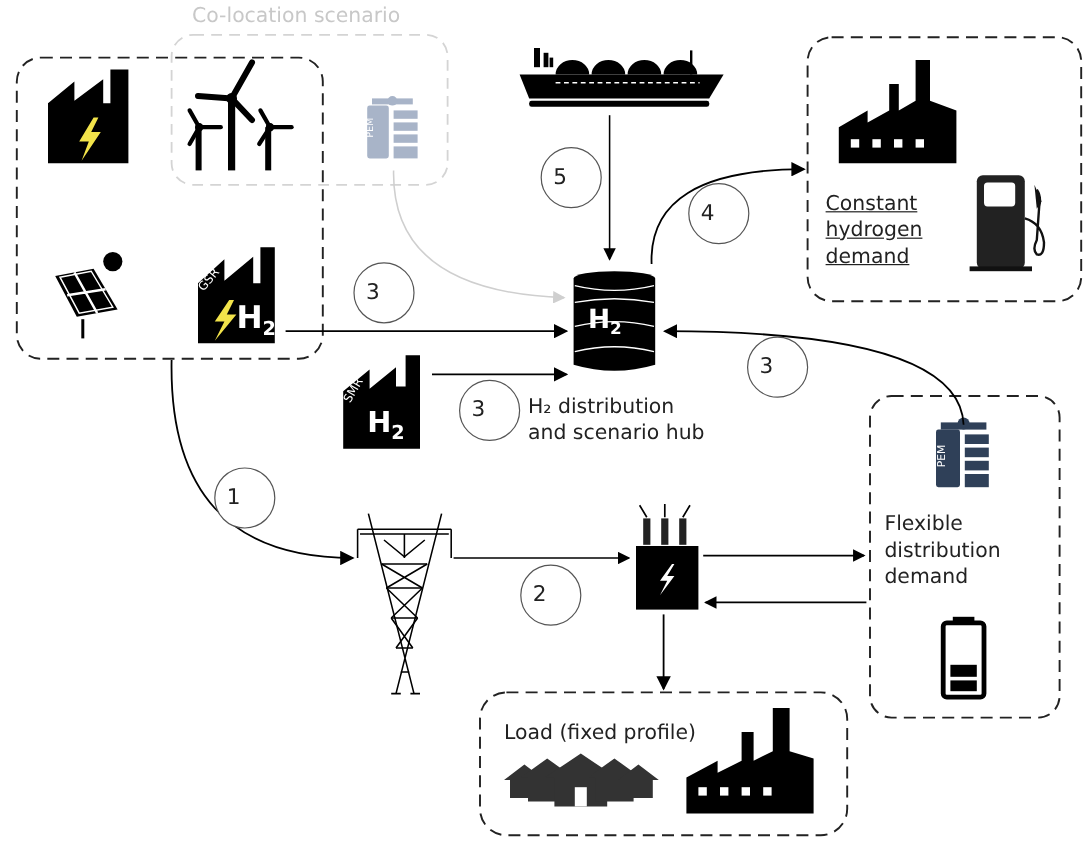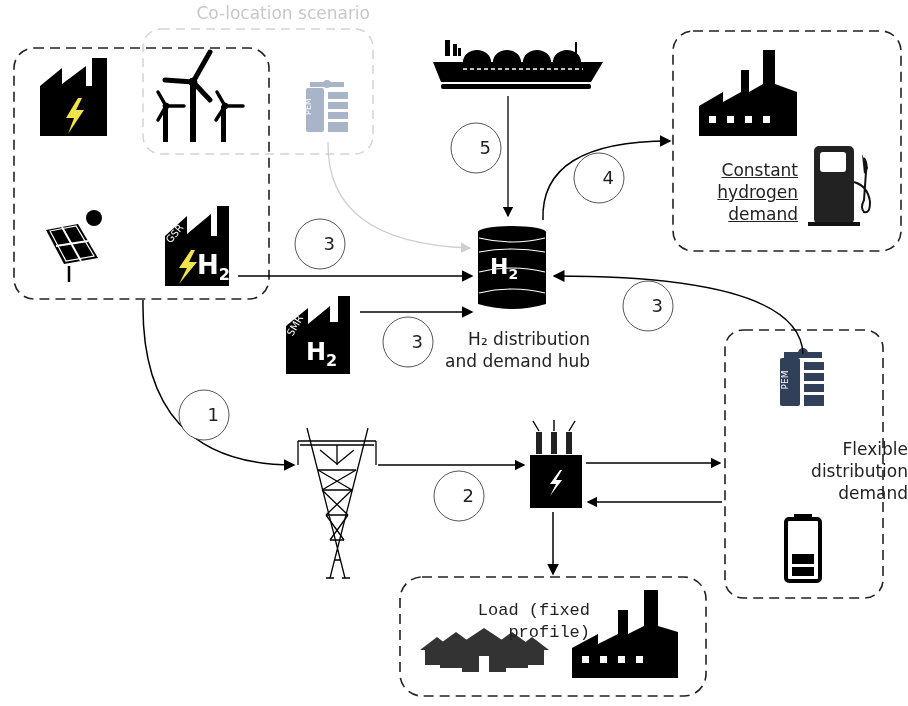--- a/index.html
+++ b/index.html
@@ -1,19 +1,19 @@
 <!DOCTYPE html>
 <html><head>
 <meta charset="utf-8">
 <style>
   html, body { margin: 0; padding: 0; background: #ffffff; }
   body { width: 908px; height: 706px; position: relative; overflow: hidden;
          font-family: "DejaVu Sans", sans-serif; color: #222; }
   svg#diagram { position: absolute; left: 0; top: 0; }
-  .lbl { position: absolute; text-align: right; font-size: 17px; line-height: 22px; color: #222; }
+  .lbl { position: absolute; text-align: left; font-size: 17px; line-height: 22px; color: #222; }
   .faint { color: #c8c8c8; }
   .num { font-size: 18px; }
 </style>
 </head>
 <body>
 
 <svg id="diagram" width="908" height="706" viewBox="0 0 908 706" xmlns="http://www.w3.org/2000/svg">
   <defs>
     <marker id="arr" markerWidth="8" markerHeight="8" refX="7" refY="4" orient="auto">
       <path d="M0,0 L8,4 L0,8 z" fill="#000"></path>
@@ -204,36 +204,36 @@
   <circle cx="459" cy="496" r="25" fill="#fff" stroke="#555" stroke-width="1"></circle>
 </svg>
 
 <div class="lbl faint" style="left:160px; top:2px; width:210px; font-size:17px;">Co-location scenario</div>
 
 <div class="lbl" style="left:60px; top:155px; width:160px;">
 </div>
 
 <div class="lbl" style="left:440px; top:328px; width:150px;">
   <div>H₂ distribution</div>
-  <div>and demand hub</div>
+  <div>and scenario hub</div>
 </div>
 
 <div class="lbl" style="left:688px; top:159px; width:110px;text-decoration:underline;">
   <div>Constant</div>
   <div>hydrogen</div>
   <div>demand</div>
 </div>
 
-<div class="lbl" style="left:784px; top:426px; width:124px;margin-top:12px;">
+<div class="lbl" style="left:737px; top:426px; width:124px;">
   <div>Flexible</div>
   <div>distribution</div>
   <div>demand</div>
 </div>
 
-<div class="lbl" style="left:410px; top:600px; width:180px; text-align:right;font-family:Liberation Mono, monospace;">Load (fixed profile)</div>
+<div class="lbl" style="left:410px; top:600px; width:180px; text-align:center;">Load (fixed profile)</div>
 
 <div style="position:absolute; left:164px; top:228px; color:#fff; font-size:10px; transform:rotate(-50deg); font-family:'DejaVu Sans',sans-serif;">GSR</div>
 <div style="position:absolute; left:197px; top:250px; color:#fff; font-weight:bold; font-size:26px; font-family:'DejaVu Sans',sans-serif;"><span>H</span><sub style="font-size:16px;">2</sub></div>
 
 <div style="position:absolute; left:284px; top:320px; color:#fff; font-size:10px; transform:rotate(-60deg); font-family:'DejaVu Sans',sans-serif;">SMR</div>
 <div style="position:absolute; left:306px; top:338px; color:#fff; font-weight:bold; font-size:24px; font-family:'DejaVu Sans',sans-serif;"><span>H</span><sub style="font-size:16px;">2</sub></div>
 
 <div style="position:absolute; left:490px; top:254px; color:#fff; font-weight:bold; font-size:22px; font-family:'DejaVu Sans',sans-serif;"><span>H</span><sub style="font-size:14px;">2</sub></div>
 
 <div style="position:absolute; left:300px; top:102px; color:#fff; font-size:8px; transform:rotate(-90deg); font-family:'DejaVu Sans',sans-serif;">PEM</div>

